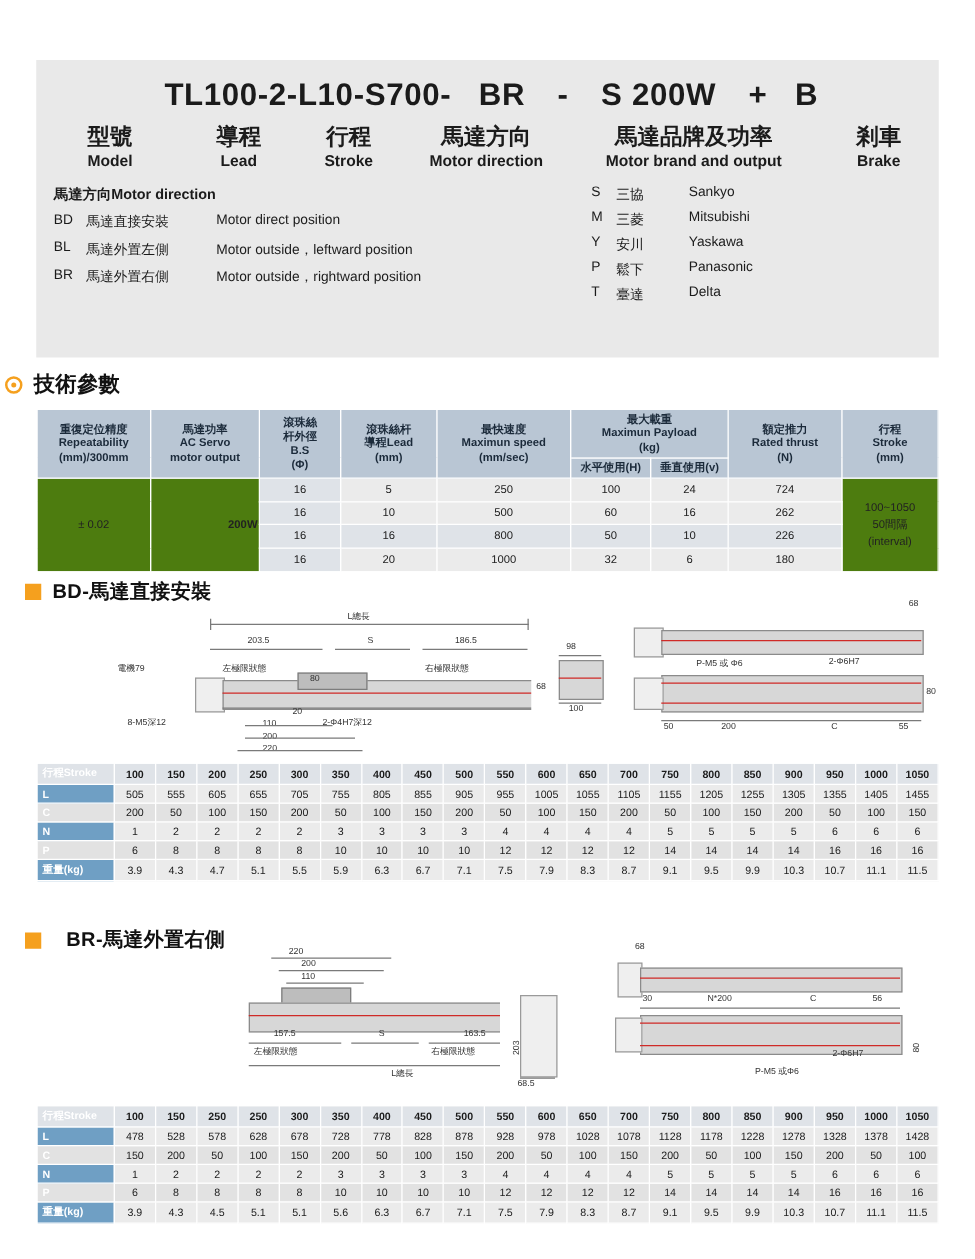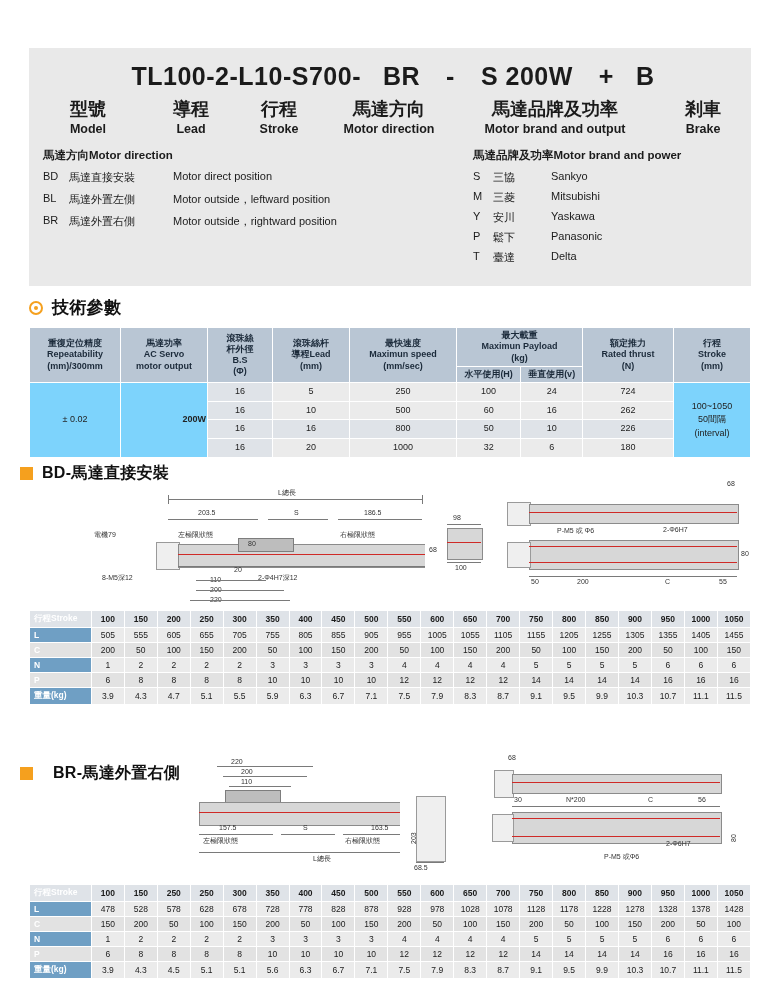--- a/index.html
+++ b/index.html
@@ -55,21 +55,21 @@
   .tech{width:722px;font-size:9px;text-align:center;}
   .tech th{
     background:#b9c6d4;border:1px solid #ffffff;
     font-weight:bold;padding:2px 1px;line-height:1.25;color:#1b2a3a;
   }
   .tech td{
     border:1px solid #ffffff;background:#ebebeb;padding:3px 1px;
     line-height:1.3;color:#222;
   }
   .tech td.alt{background:#dfe3e8;}
-  .tech td.white{background:#7dd3fc;}
+  .tech td.white{background:#4d7c0f;}
 
   
   .draw{position:absolute;background:#ffffff;}
   .dim-line{position:absolute;background:#7a7a7a;}
   .red{position:absolute;background:#cf2a27;}
   .body-grey{position:absolute;background:#d7d7d7;border:1px solid #8b8b8b;}
   .body-light{position:absolute;background:#efefef;border:1px solid #9a9a9a;}
   .body-dark{position:absolute;background:#bdbdbd;border:1px solid #7d7d7d;}
   .lbl{position:absolute;font-size:7px;color:#333;white-space:nowrap;}
   .lbl.v{transform:rotate(-90deg);transform-origin:left top;}
@@ -143,21 +143,20 @@
           <span class="legend-cn">馬達外置左側</span>
           <span class="legend-en">Motor outside，leftward position</span>
         </div>
         <div class="legend-item">
           <span class="legend-code">BR</span>
           <span class="legend-cn">馬達外置右側</span>
           <span class="legend-en">Motor outside，rightward position</span>
         </div>
       </div>
       <div class="legend-col right">
-        <div class="legend-head">馬達品牌及功率Motor brand and power</div>
         <div class="legend-item" style="margin-bottom:5px;">
           <span class="legend-code">S</span>
           <span class="legend-cn">三協</span>
           <span class="legend-en">Sankyo</span>
         </div>
         <div class="legend-item" style="margin-bottom:5px;">
           <span class="legend-code">M</span>
           <span class="legend-cn">三菱</span>
           <span class="legend-en">Mitsubishi</span>
         </div>
@@ -173,21 +172,21 @@
         </div>
         <div class="legend-item">
           <span class="legend-code">T</span>
           <span class="legend-cn">臺達</span>
           <span class="legend-en">Delta</span>
         </div>
       </div>
     </div>
   </div>
 
-  <div class="sec-head" style="position:absolute;left:29px;top:296px;">
+  <div class="sec-head" style="position:absolute;left:4px;top:296px;">
     <span class="circ"></span>
     <span class="sec-title">技術參數</span>
   </div>
 
   <div class="tech-wrap">
     <table class="tech">
       <tbody>
           <tr>
         <th rowspan="2" style="width:88px;white-space:pre-line;">重復定位精度
 Repeatability
@@ -474,21 +473,21 @@
         <td>9.9</td>
         <td>10.3</td>
         <td>10.7</td>
         <td>11.1</td>
         <td>11.5</td>
       </tr>
     </tbody>
       </table>
   </div>
 
-  <div class="sec-head" style="position:absolute;left:20px;top:763px;gap:20px;">
+  <div class="sec-head" style="position:absolute;left:20px;top:742px;gap:20px;">
     <span class="sec-sq"></span>
     <span class="sec-title small">BR-馬達外置右側</span>
   </div>
 
   <div class="draw" style="left:185px;top:756px;width:300px;height:125px;">
     <div class="lbl" style="left:46px;top:2px;">220</div>
     <div class="lbl" style="left:56px;top:12px;">200</div>
     <div class="lbl" style="left:56px;top:22px;">110</div>
     <div class="dim-line" style="left:32px;top:10px;width:96px;height:1px;"></div>
     <div class="dim-line" style="left:38px;top:20px;width:84px;height:1px;"></div>

